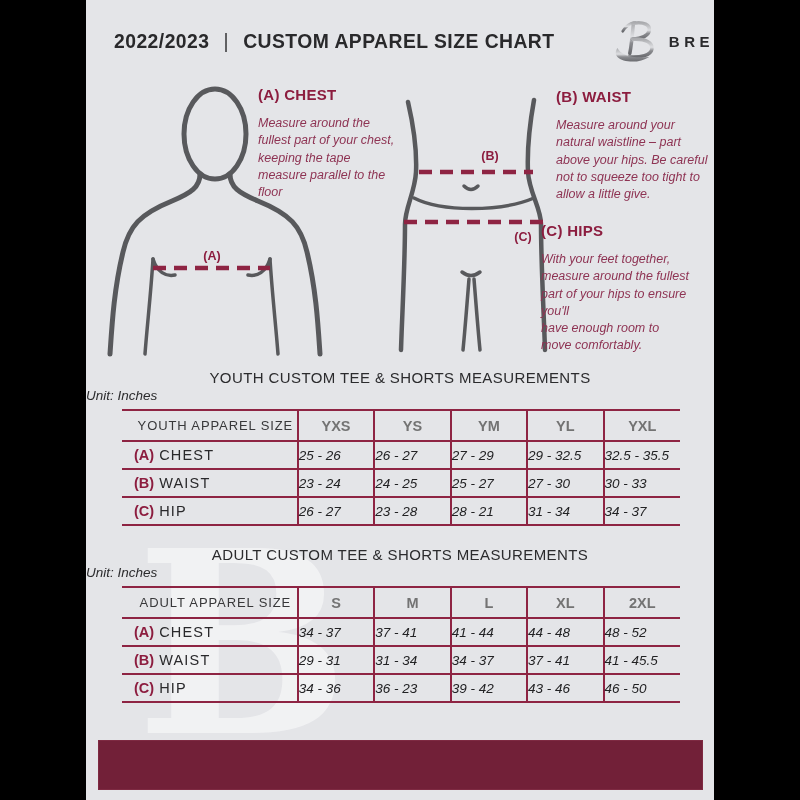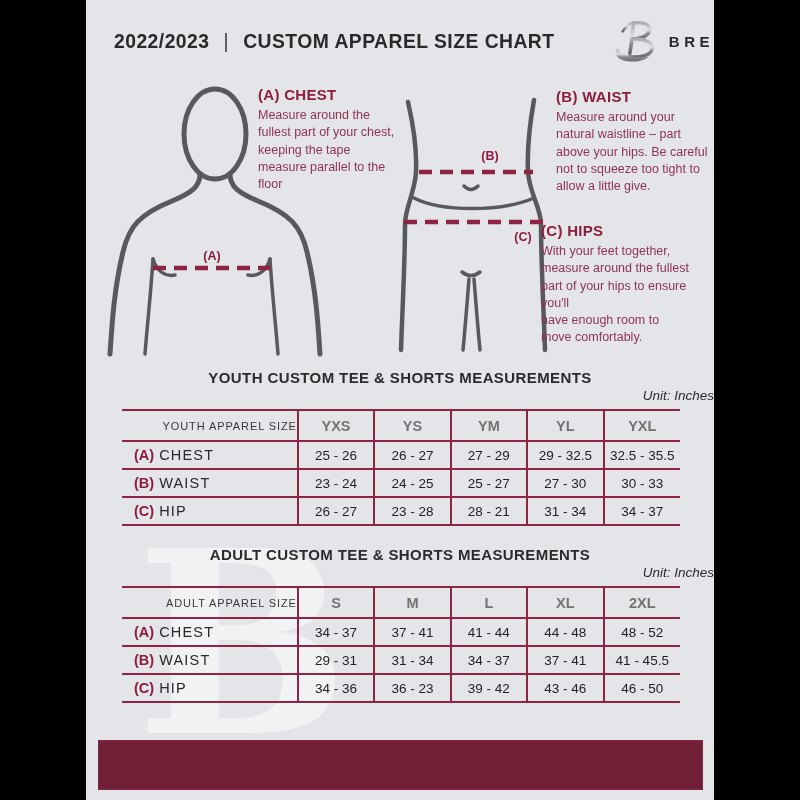--- a/index.html
+++ b/index.html
@@ -16,53 +16,53 @@
     align-items:center; padding:0 24px 0 28px; z-index:2;gap:20px; }
   .masthead { font-weight:bold; font-size:21px; letter-spacing:.5px; color:#29292b;
     transform:scaleX(.92); transform-origin:left center; white-space:nowrap; }
   .masthead .pipe { font-weight:normal; color:#3c3c3e; margin:0 9px; }
   .brandblock { display:flex; align-items:center; }
   .brand-text { font-weight:bold; font-size:15px; letter-spacing:4.5px; color:#2a2a2c; margin-left:10px; }
 
   
   .instr { position:absolute; z-index:2; }
   .instr h3 { font-size:15px; font-weight:bold; letter-spacing:.3px; color:#8c1d3f; }
-  .instr p { margin-top:4px; font-size:12.5px; line-height:1.38;
+  .instr p { margin-top:12px; font-size:12.5px; font-style:italic; line-height:1.38;
     color:#8e3353; white-space:pre-line; }
   .i-chest { left:172px; top:86px;  width:140px; }
   .i-waist { left:470px; top:88px;  width:152px; }
   .i-hips  { left:455px; top:222px; width:152px; }
 
   .fig { position:absolute; z-index:1; }
   .fig-torso { left:16px;  top:84px; }
   .fig-hips  { left:307px; top:92px; }
 
   
-  .tbl-title { position:absolute; width:100%; text-align:center; font-size:15px; font-weight:bold;
+  .tbl-title { position:absolute; width:100%; text-align:center; font-size:15px; font-weight:normal;
     letter-spacing:.4px; color:#2b2b2d; z-index:2; }
-  .tbl-unit  { position:absolute; width:100%; text-align:right; font-size:13.5px; font-style:italic;
+  .tbl-unit  { position:absolute; width:100%; text-align:left; font-size:13.5px; font-style:italic;
     color:#2b2b2d; z-index:2; }
   .t-youth-title { top:369px; } .t-youth-unit { top:388px; }
   .t-adult-title { top:546px; } .t-adult-unit { top:565px; }
 
   table { position:absolute; left:36px; width:558px; border-collapse:collapse; table-layout:fixed; z-index:2; }
   .youth-table { top:409px; } .adult-table { top:586px; }
   col.c-label { width:31.5%; } col.c-size { width:13.7%; }
   thead tr { border-top:2px solid #8e2443; border-bottom:2px solid #8e2443; }
   tbody tr { border-bottom:2px solid #8e2443; }
   th, td { border:none; }
   th:not(:first-child), td:not(:first-child) { border-left:2px solid #8e2443; }
   th { height:31px; } td { height:28px; }
-  .label-h { text-align:right; padding-left:12px; font-weight:normal; font-size:11px;
+  .label-h { text-align:center; padding-left:12px; font-weight:normal; font-size:13px;
     letter-spacing:.9px; color:#38383a; }
   .size-h { text-align:center; font-size:14.5px; font-weight:bold; color:#737373; }
   .row-label { text-align:left; padding-left:12px; font-size:14.5px; }
   .row-label .pfx { color:#8c1d3f; font-weight:bold; }
   .row-label .rname { color:#29292b; letter-spacing:1.2px; margin-left:5px; }
-  .val { text-align:center; font-size:13.5px; color:#222224; }
+  .val { font-size:13.5px; color:#222224;font-style:italic; }
 
   
   .bottom-bar { position:absolute; left:12px; top:740px; width:605px; height:50px;
     background:#722038; border:1px solid #7e2a42; z-index:2; }
 </style>
 </head>
 <body>
 
 <div class="canvas">
   <div class="page">

